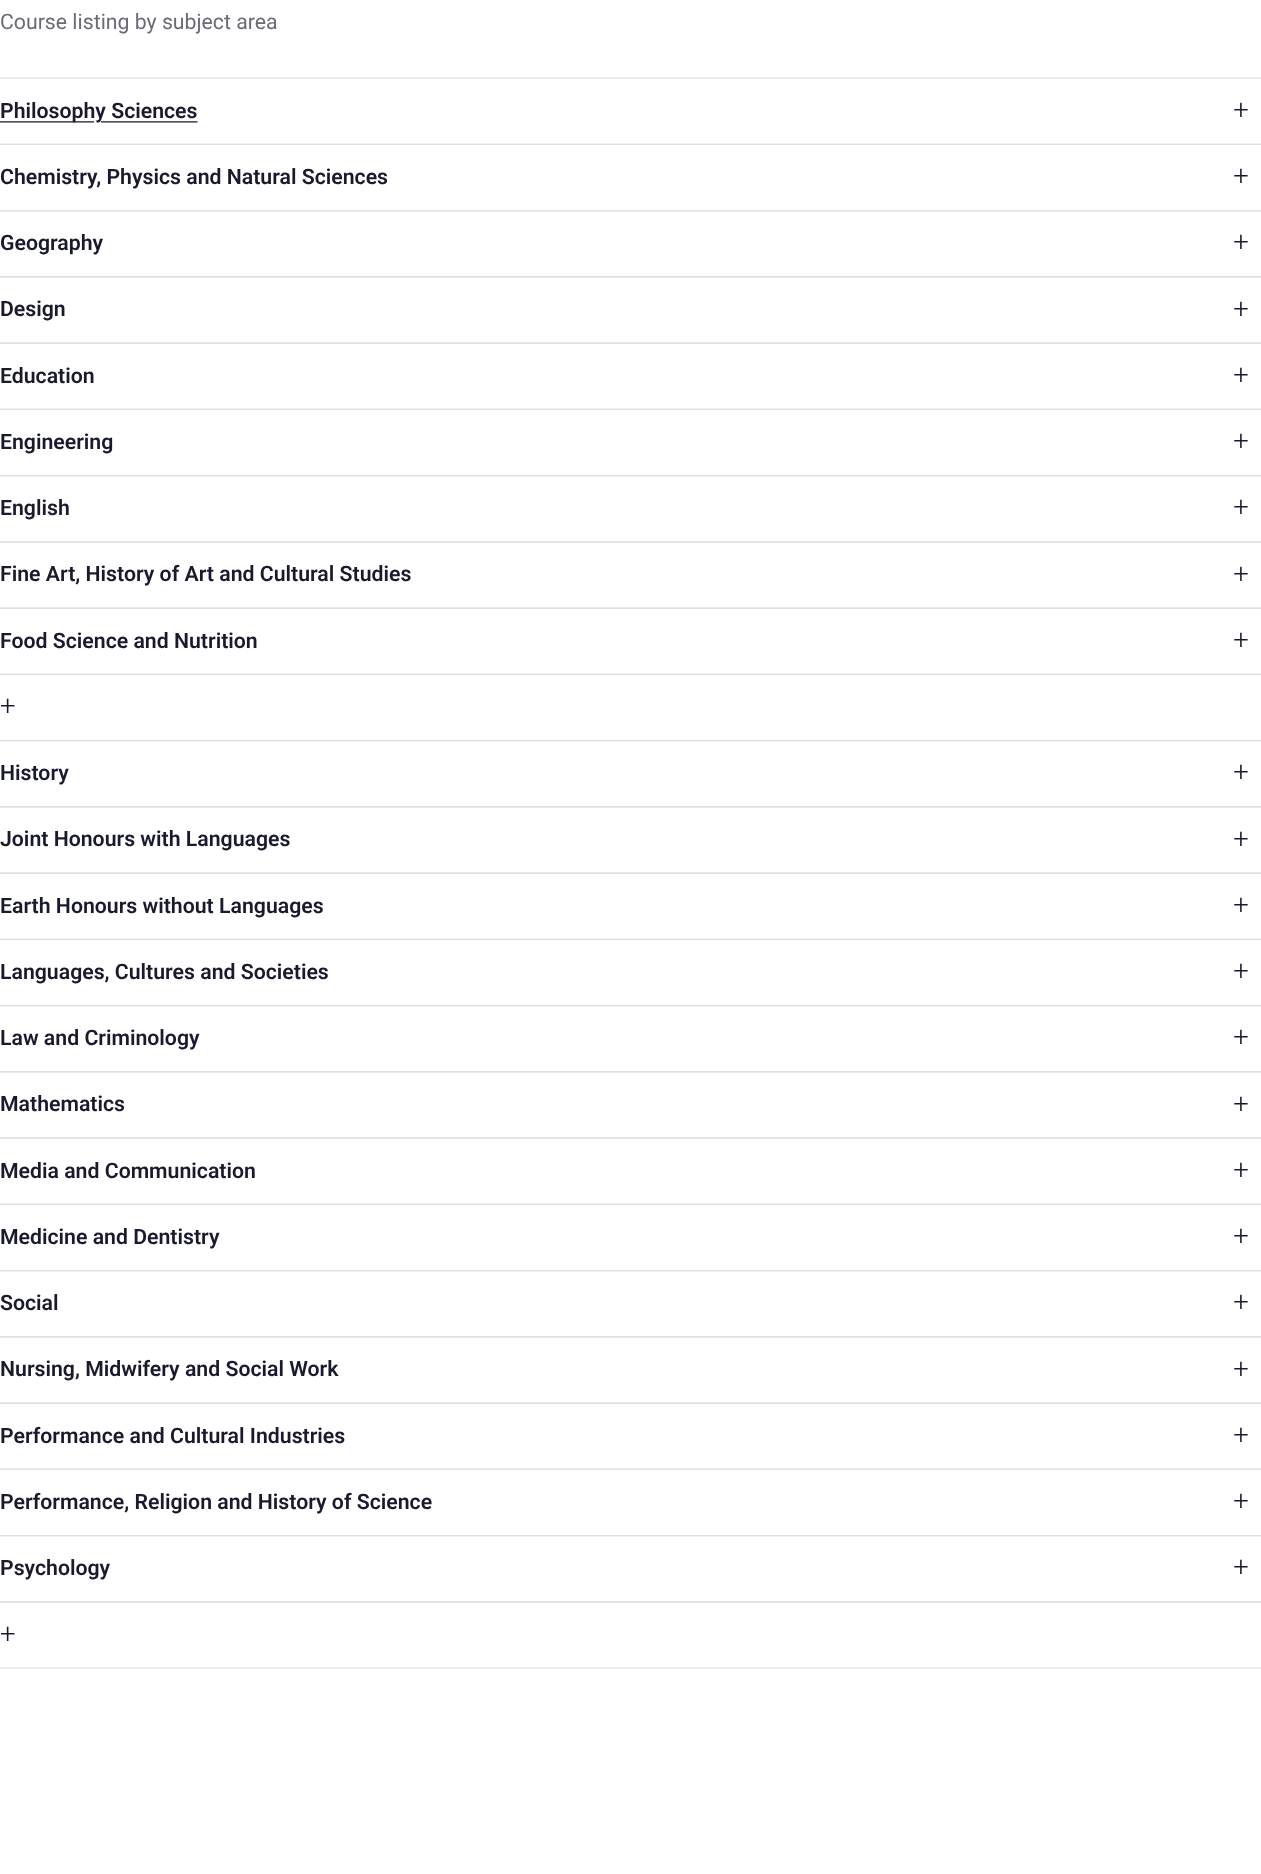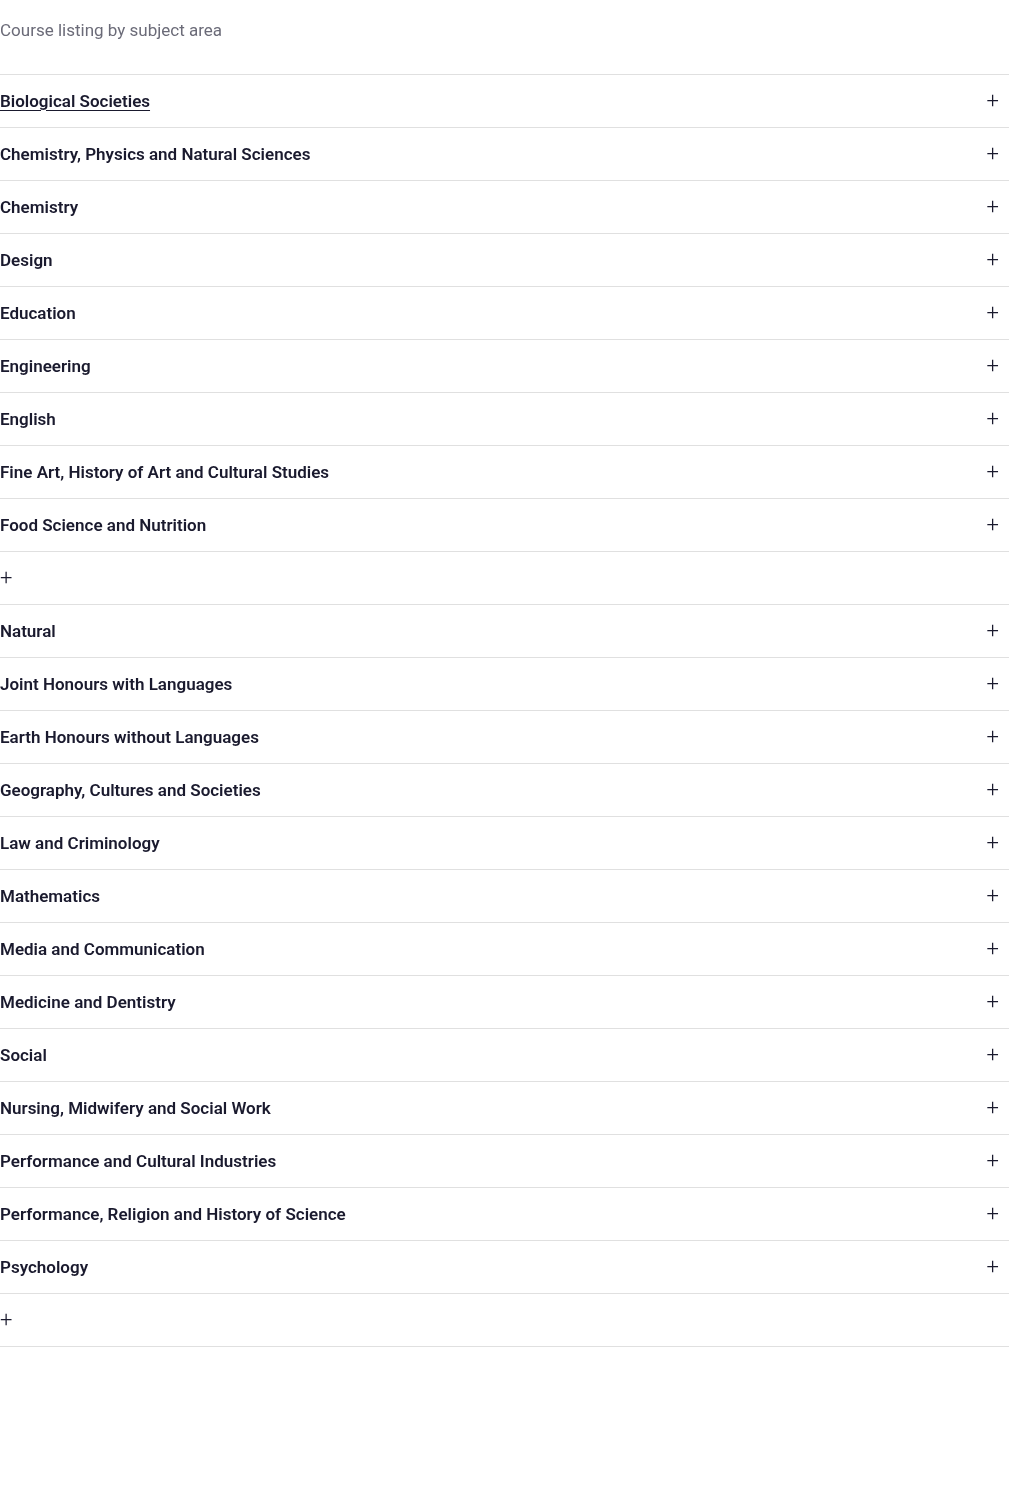--- a/index.html
+++ b/index.html
@@ -10,21 +10,21 @@
     body {
       font-family: -apple-system, BlinkMacSystemFont, "Segoe UI", Roboto, "Helvetica Neue", Arial, sans-serif;
       background: #ffffff;
       color: #1a1a2e;
       width: 1009px;
     }
     .page-title {
       font-size: 17px;
       font-weight: 400;
       color: #6b6b78;
-      padding: 20px 0 20px 0;
+      padding: 8px 0 20px 0;
       margin-bottom: 15px;
     }
     .accordion {
       width: 100%;
     }
     .accordion-item {
       border-top: 1px solid #e0e0e0;
       border-bottom: 1px solid #e0e0e0;
       margin-top: -1px;
     }
@@ -52,33 +52,33 @@
     }
   </style>
 </head>
 <body>
 
 <h2 class="page-title">Course listing by subject area</h2>
 
 <div class="accordion" id="accordion-container">
     <div class="accordion-item hovered">
       <div class="accordion-header">
-        <span class="accordion-label">Biological Societies</span>
+        <span class="accordion-label">Philosophy Sciences</span>
         <span class="plus-icon">+</span>
       </div>
     </div>
     <div class="accordion-item">
       <div class="accordion-header">
         <span class="accordion-label">Chemistry, Physics and Natural Sciences</span>
         <span class="plus-icon">+</span>
       </div>
     </div>
     <div class="accordion-item">
       <div class="accordion-header">
-        <span class="accordion-label">Chemistry</span>
+        <span class="accordion-label">Geography</span>
         <span class="plus-icon">+</span>
       </div>
     </div>
     <div class="accordion-item">
       <div class="accordion-header">
         <span class="accordion-label">Design</span>
         <span class="plus-icon">+</span>
       </div>
     </div>
     <div class="accordion-item">
@@ -111,39 +111,39 @@
         <span class="plus-icon">+</span>
       </div>
     </div>
     <div class="accordion-item">
       <div class="accordion-header">
         <span class="plus-icon">+</span>
       </div>
     </div>
     <div class="accordion-item">
       <div class="accordion-header">
-        <span class="accordion-label">Natural</span>
+        <span class="accordion-label">History</span>
         <span class="plus-icon">+</span>
       </div>
     </div>
     <div class="accordion-item">
       <div class="accordion-header">
         <span class="accordion-label">Joint Honours with Languages</span>
         <span class="plus-icon">+</span>
       </div>
     </div>
     <div class="accordion-item">
       <div class="accordion-header">
         <span class="accordion-label">Earth Honours without Languages</span>
         <span class="plus-icon">+</span>
       </div>
     </div>
     <div class="accordion-item">
       <div class="accordion-header">
-        <span class="accordion-label">Geography, Cultures and Societies</span>
+        <span class="accordion-label">Languages, Cultures and Societies</span>
         <span class="plus-icon">+</span>
       </div>
     </div>
     <div class="accordion-item">
       <div class="accordion-header">
         <span class="accordion-label">Law and Criminology</span>
         <span class="plus-icon">+</span>
       </div>
     </div>
     <div class="accordion-item">

